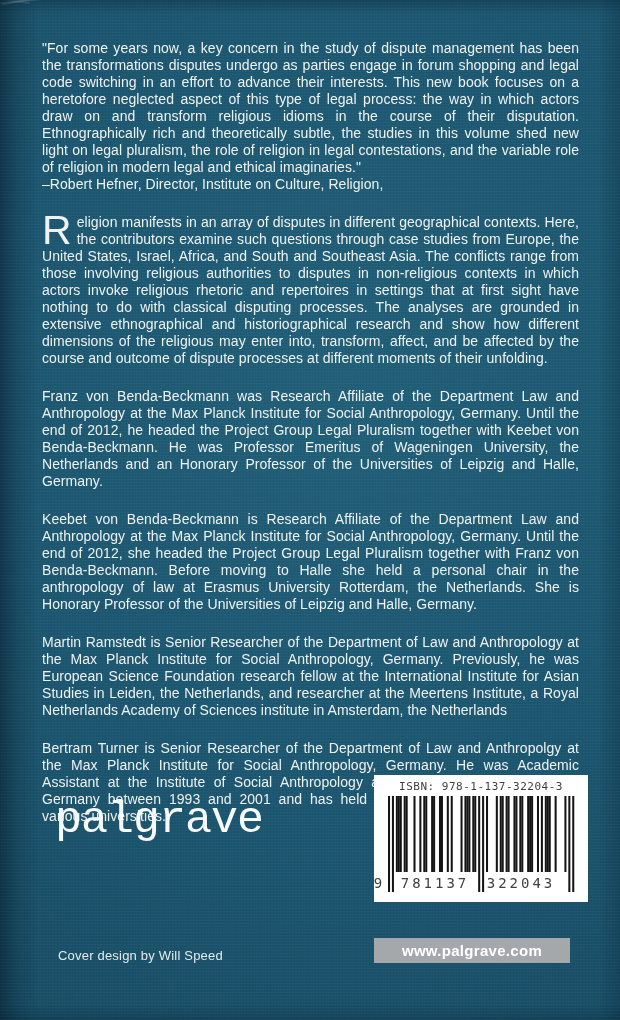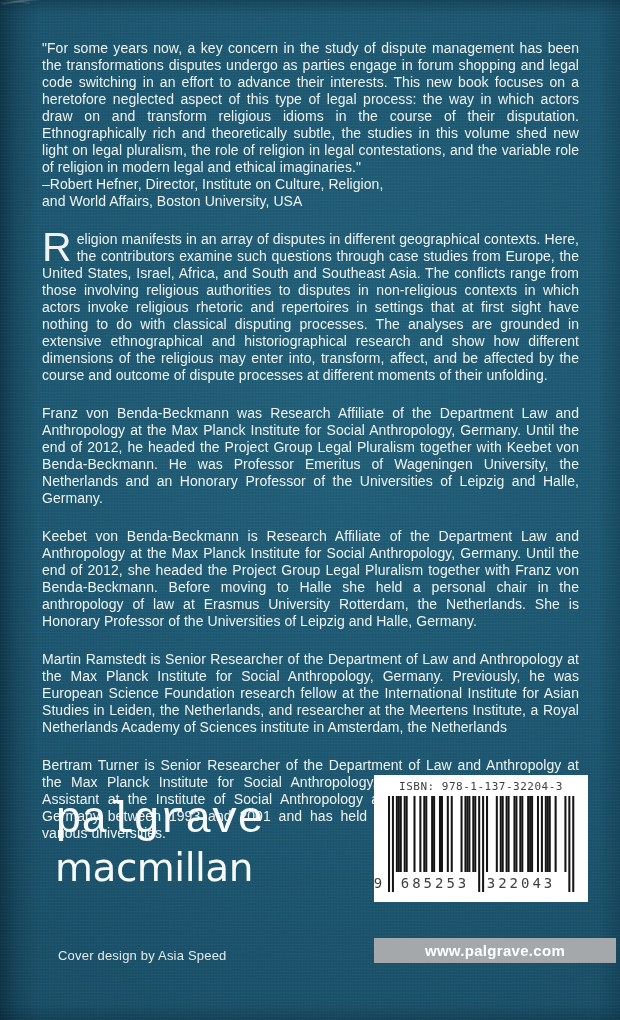--- a/index.html
+++ b/index.html
@@ -75,54 +75,52 @@
     position:absolute;top:78px;height:18px;
     font-family:"DejaVu Sans Mono", monospace;
     font-size:14px;line-height:18px;
     background:#ffffff;text-align:center;letter-spacing:3px;
   }
   .d9{left:-17px;width:15px;background:transparent;letter-spacing:0;}
   .dleft{left:7px;width:81px;}
   .dright{left:99px;width:69px;}
   .web-band{
     position:absolute;z-index:6;
-    left:374px;top:938px;width:242px;height:25px;
+    left:374px;top:938px;width:196px;height:25px;
     background:#a4a8aa;
     color:#ffffff;font-size:15px;font-weight:bold;
     text-align:center;line-height:25px;letter-spacing:0.3px;
   }
 </style>
 </head>
 <body>
 
 <div class="cover">
 
   <div class="scratch s1"></div>
   <div class="scratch s2"></div>
   <div class="scratch s3"></div>
 
   <div class="text-col">
     <p class="quote-para">"For some years now, a key concern in the study of dispute management has been the transformations disputes undergo as parties engage in forum shopping and legal code switching in an effort to advance their interests. This new book focuses on a heretofore neglected aspect of this type of legal process: the way in which actors draw on and transform religious idioms in the course of their disputation. Ethnographically rich and theoretically subtle, the studies in this volume shed new light on legal pluralism, the role of religion in legal contestations, and the variable role of religion in modern legal and ethical imaginaries."</p>
     <p class="attribution">–Robert Hefner, Director, Institute on Culture, Religion,</p>
-    <p class="attribution">and World Affairs, Boston University, USA</p>
 
     <p class="synopsis block-gap">Religion manifests in an array of disputes in different geographical contexts. Here, the contributors examine such questions through case studies from Europe, the United States, Israel, Africa, and South and Southeast Asia. The conflicts range from those involving religious authorities to disputes in non-religious contexts in which actors invoke religious rhetoric and repertoires in settings that at first sight have nothing to do with classical disputing processes. The analyses are grounded in extensive ethnographical and historiographical research and show how different dimensions of the religious may enter into, transform, affect, and be affected by the course and outcome of dispute processes at different moments of their unfolding.</p>
 
     <p class="block-gap"><span class="bio-name">Franz von Benda-Beckmann</span><span> was Research Affiliate of the Department Law and Anthropology at the Max Planck Institute for Social Anthropology, Germany. Until the end of 2012, he headed the Project Group Legal Pluralism together with Keebet von Benda-Beckmann. He was Professor Emeritus of Wageningen University, the Netherlands and an Honorary Professor of the Universities of Leipzig and Halle, Germany.</span></p>
 
     <p class="block-gap"><span class="bio-name">Keebet von Benda-Beckmann</span><span> is Research Affiliate of the Department Law and Anthropology at the Max Planck Institute for Social Anthropology, Germany. Until the end of 2012, she headed the Project Group Legal Pluralism together with Franz von Benda-Beckmann. Before moving to Halle she held a personal chair in the anthropology of law at Erasmus University Rotterdam, the Netherlands. She is Honorary Professor of the Universities of Leipzig and Halle, Germany.</span></p>
 
     <p class="block-gap"><span class="bio-name">Martin Ramstedt</span><span> is Senior Researcher of the Department of Law and Anthropology at the Max Planck Institute for Social Anthropology, Germany. Previously, he was European Science Foundation research fellow at the International Institute for Asian Studies in Leiden, the Netherlands, and researcher at the Meertens Institute, a Royal Netherlands Academy of Sciences institute in Amsterdam, the Netherlands</span></p>
 
     <p class="block-gap"><span class="bio-name">Bertram Turner</span><span> is Senior Researcher of the Department of Law and Anthropolgy at the Max Planck Institute for Social Anthropology, Germany. He was Academic Assistant at the Institute of Social Anthropology and African Studies in Munich, Germany between 1993 and 2001 and has held university teaching positions at various universities.</span></p>
   </div>
 
   <div class="logo">
     <div class="logo-line1">palgrave</div>
-    <div class="logo-line2">macmillan</div>
   </div>
 
   <div class="barcode-box">
     <div class="isbn-label">ISBN: 978-1-137-32204-3</div>
     <div class="bars-wrap">
       <svg id="barcode-svg" width="187" height="96" viewBox="0 0 187 96">
           <rect x="0.00" y="0" width="2.04" height="96"></rect>
           <rect x="3.92" y="0" width="2.04" height="96"></rect>
           <rect x="7.84" y="0" width="2.04" height="76"></rect>
           <rect x="9.80" y="0" width="2.04" height="76"></rect>
@@ -164,24 +162,24 @@
           <rect x="152.88" y="0" width="2.04" height="76"></rect>
           <rect x="156.80" y="0" width="2.04" height="76"></rect>
           <rect x="158.76" y="0" width="2.04" height="76"></rect>
           <rect x="160.72" y="0" width="2.04" height="76"></rect>
           <rect x="166.60" y="0" width="2.04" height="76"></rect>
           <rect x="176.40" y="0" width="2.04" height="76"></rect>
           <rect x="180.32" y="0" width="2.04" height="96"></rect>
           <rect x="184.24" y="0" width="2.04" height="96"></rect>
         </svg>
       <span class="bc-digit d9">9</span>
-      <span class="bc-digit dleft">685253</span>
+      <span class="bc-digit dleft">781137</span>
       <span class="bc-digit dright">322043</span>
     </div>
   </div>
 
   <div class="web-band">www.palgrave.com</div>
 
-  <div class="credit">Cover design by Asia Speed</div>
+  <div class="credit">Cover design by Will Speed</div>
 
   <div class="vignette"></div>
   <div class="texture"></div>
 </div>
 
 </body></html>

